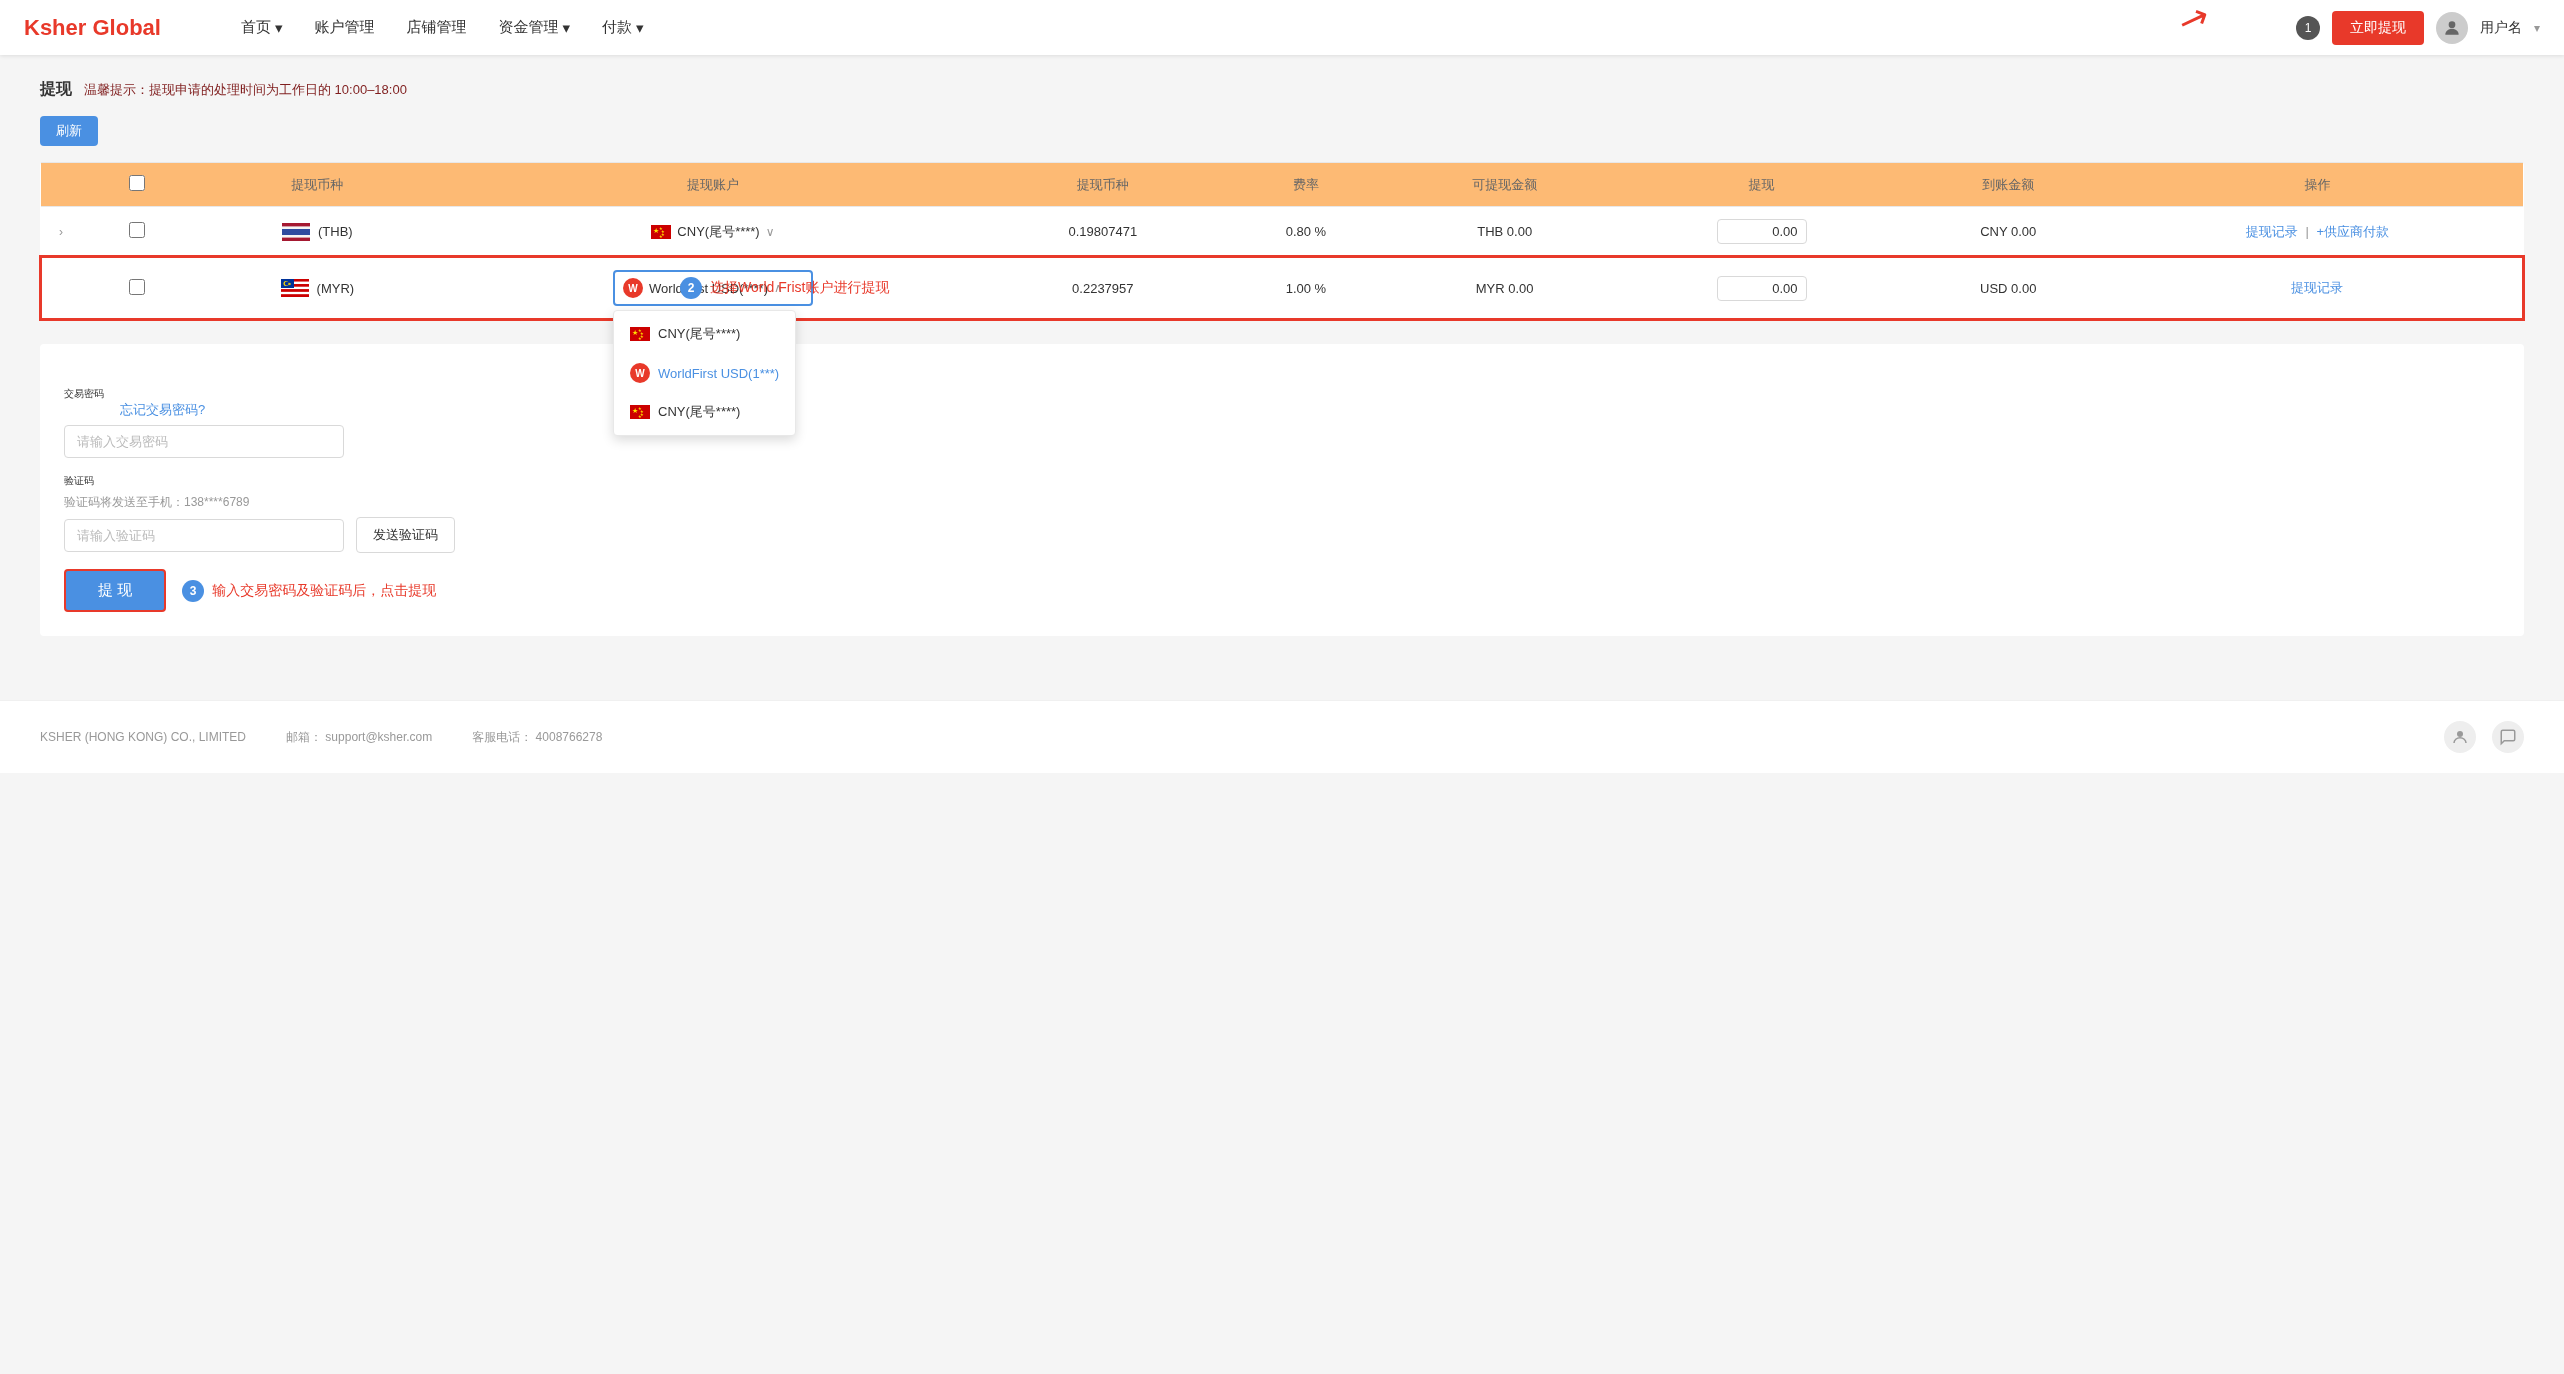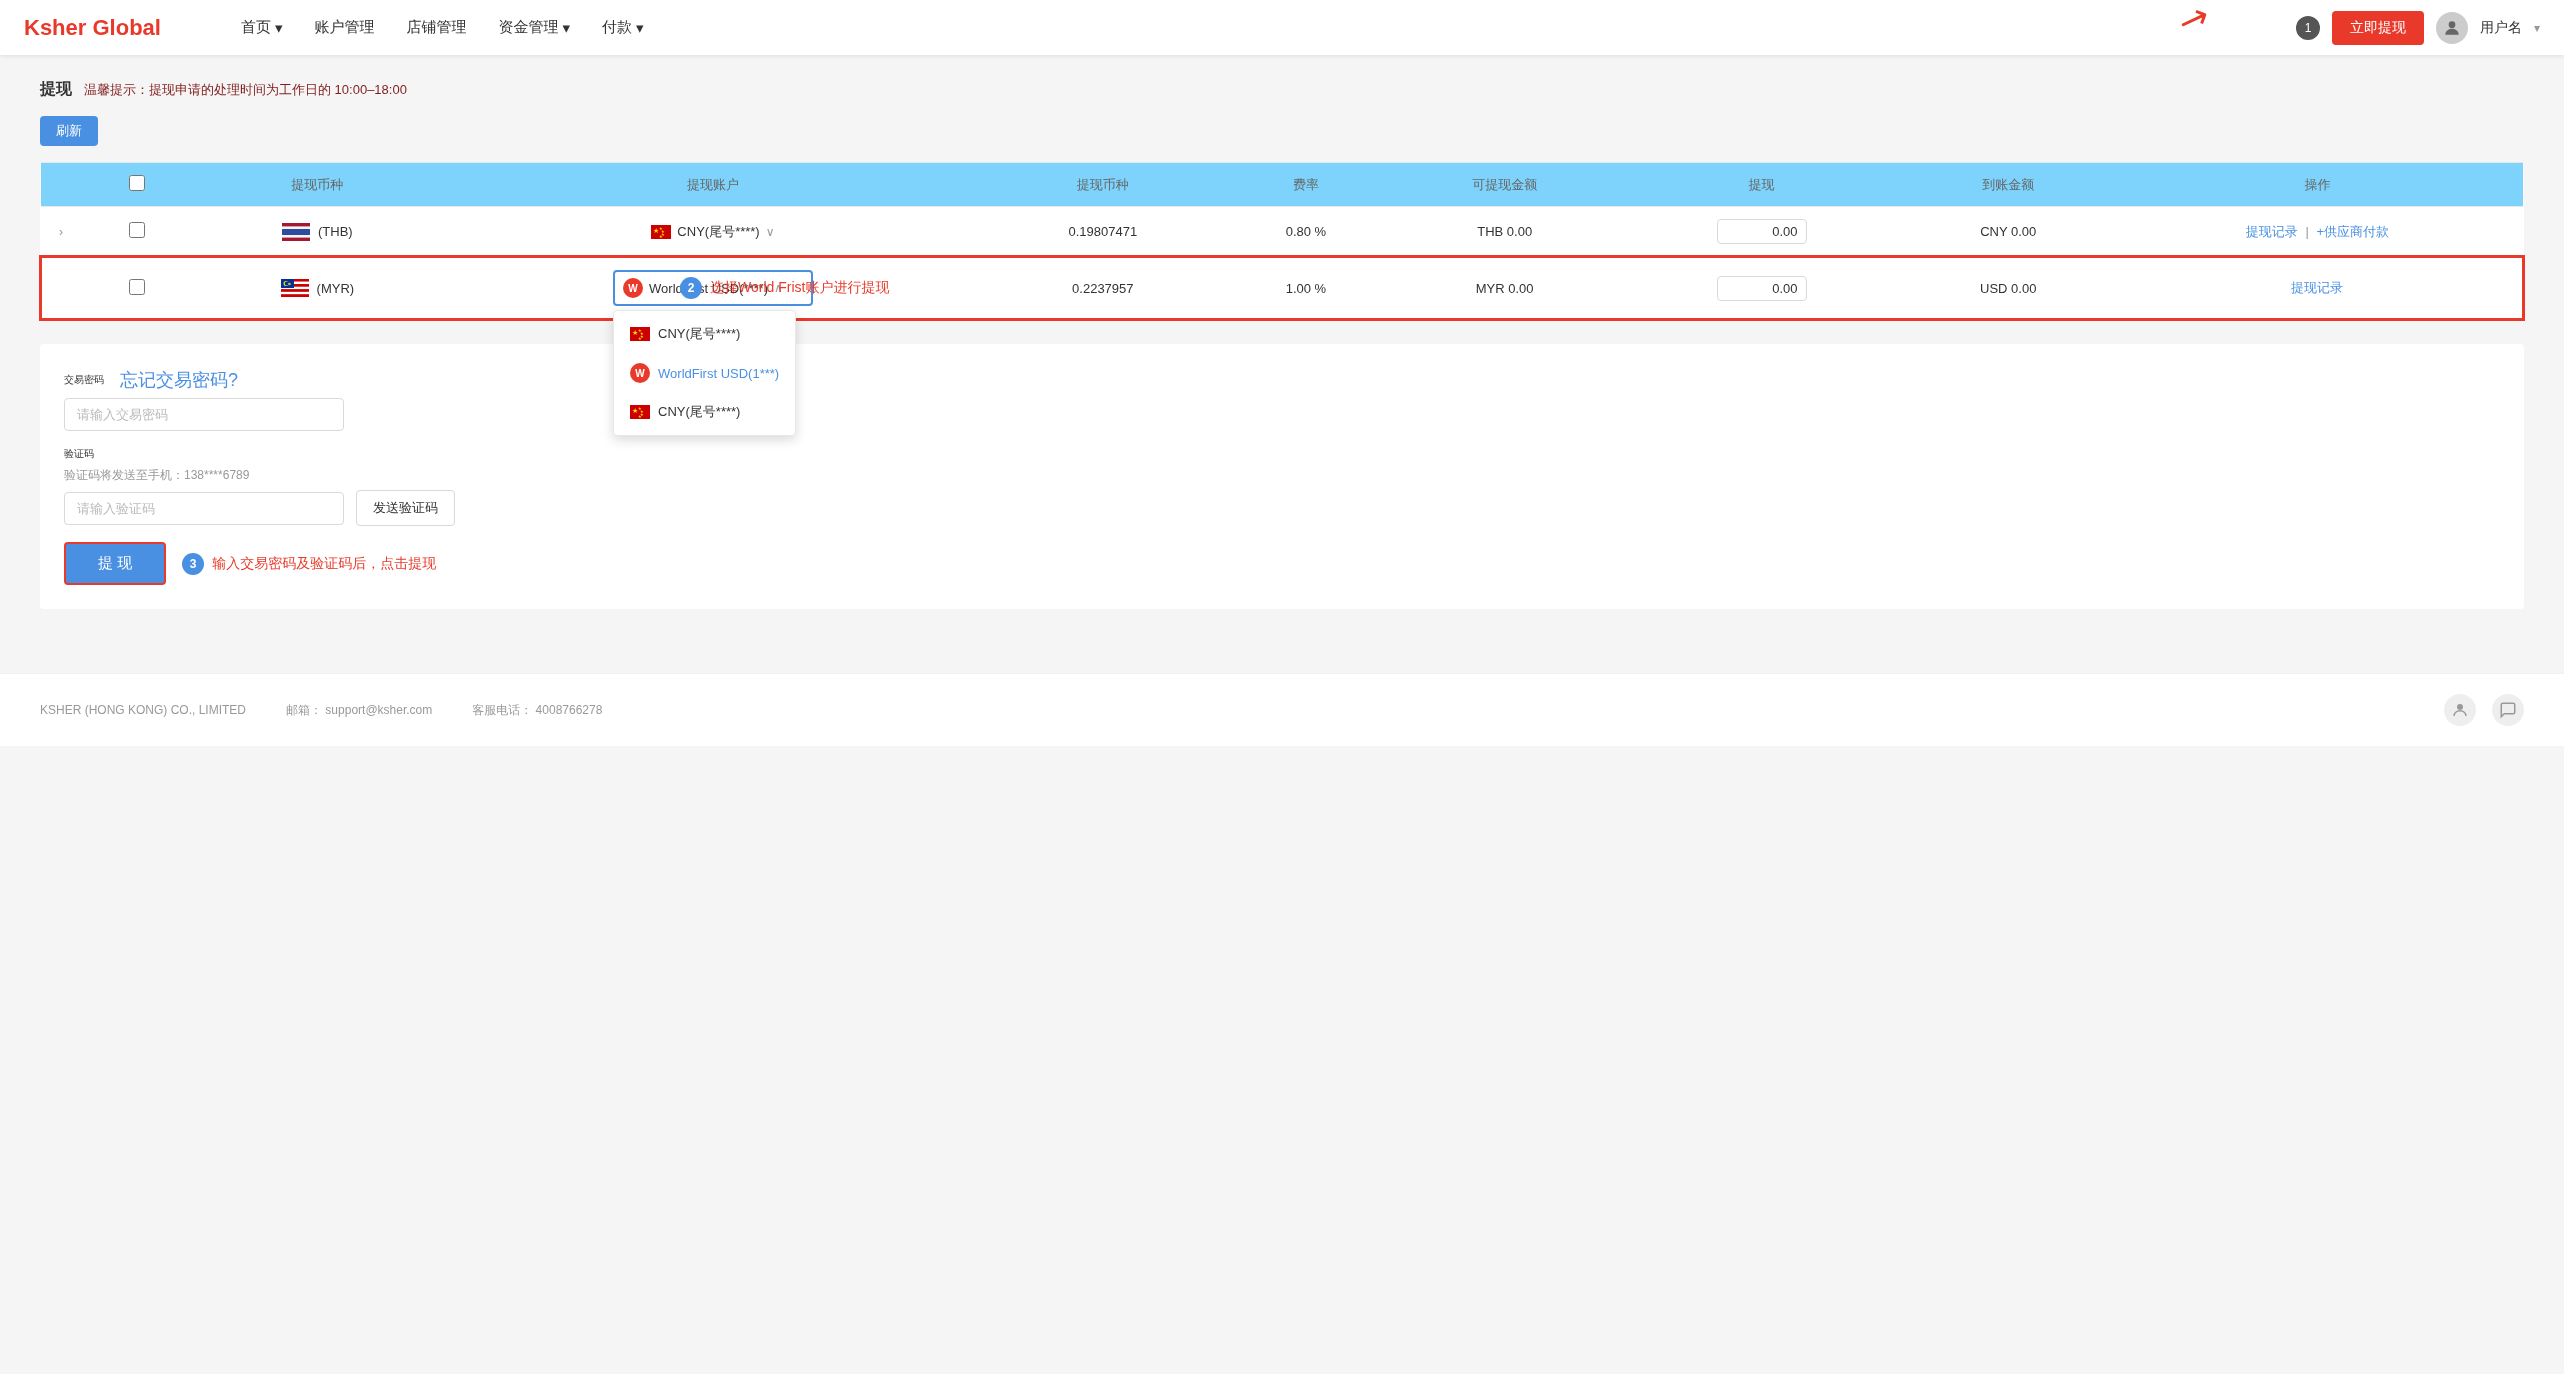--- a/index.html
+++ b/index.html
@@ -19,21 +19,21 @@
     
     .main { padding: 24px 40px; }
     .page-title { font-size: 16px; font-weight: 600; color: #333; display: inline; }
     .notice-text { color: #7f1d1d; font-size: 13px; margin-left: 12px; }
     .title-row { display: flex; align-items: center; margin-bottom: 16px; }
     .refresh-btn { background: #4a90e2; color: #fff; border: none; border-radius: 4px; padding: 6px 16px; font-size: 13px; cursor: pointer; margin-bottom: 16px; display: inline-block; }
 
     
     .table-container { background: #fff; border-radius: 4px; overflow: visible; position: relative; }
     .table { width: 100%; border-collapse: collapse; }
-    .table thead tr { background: #7dd3fc; }
+    .table thead tr { background: #fdba74; }
     .table th { padding: 12px 16px; color: #666; font-weight: 500; font-size: 13px; border-bottom: 1px solid #e8e8e8; border-top: 1px solid #e8e8e8; text-align: center; }
     .table th:first-child { width: 40px; }
     .table td { padding: 12px 16px; color: #333; font-size: 13px; border-bottom: 1px solid #f0f0f0; text-align: center; vertical-align: middle; }
     .table td:first-child { width: 40px; }
     .expand-btn { color: #999; cursor: pointer; font-size: 12px; }
     .checkbox { width: 16px; height: 16px; cursor: pointer; }
     .currency-cell { display: flex; align-items: center; gap: 8px; justify-content: center; }
     .input-amount { border: 1px solid #d9d9d9; border-radius: 4px; padding: 4px 8px; width: 90px; text-align: right; font-size: 13px; color: #333; }
     .link-btn { color: #4a90e2; font-size: 13px; cursor: pointer; white-space: nowrap; }
     .account-select { border: 2px solid #4a90e2; border-radius: 4px; padding: 6px 28px 6px 8px; font-size: 13px; width: 100%; background: #fff; cursor: pointer; display: flex; align-items: center; gap: 6px; }
@@ -50,21 +50,21 @@
     .annotation-text { color: #e8392a; font-size: 14px; font-weight: 500; }
 
     
     .confirm-section { background: #fff; margin-top: 24px; padding: 24px; border-radius: 4px; }
     .confirm-title { font-size: 15px; font-weight: 600; color: #333; margin-bottom: 16px; }
     .form-item { margin-bottom: 16px; }
     .form-label { font-size: 10px; color: #333; margin-bottom: 6px; display: block; }
     .form-row { display: flex; align-items: center; gap: 12px; }
     .form-input { border: 1px solid #d9d9d9; border-radius: 4px; padding: 8px 12px; font-size: 13px; width: 280px; color: #737373; }
     .form-input::placeholder { color: #bbb; }
-    .forgot-link { color: #4a90e2; font-size: 18px; cursor: pointer; }
+    .forgot-link { color: #4a90e2; font-size: 13px; cursor: pointer; margin-top: 33px; }
     .send-code-btn { background: #fff; border: 1px solid #d9d9d9; border-radius: 4px; padding: 8px 16px; font-size: 13px; cursor: pointer; color: #333; }
     .phone-hint { color: #999; font-size: 12px; margin-bottom: 6px; }
     
     
     .withdraw-action-btn { background: #4a90e2; color: #fff; border: 2px solid #e8392a; border-radius: 4px; padding: 10px 32px; font-size: 15px; cursor: pointer; font-weight: 500; }
     .bottom-annotation { display: inline-flex; align-items: center; gap: 8px; margin-left: 16px; }
 
     
     .footer { background: #fff; padding: 20px 40px; border-top: 1px solid #f0f0f0; display: flex; align-items: center; gap: 40px; margin-top: 40px; }
     .footer-text { color: #999; font-size: 12px; }

